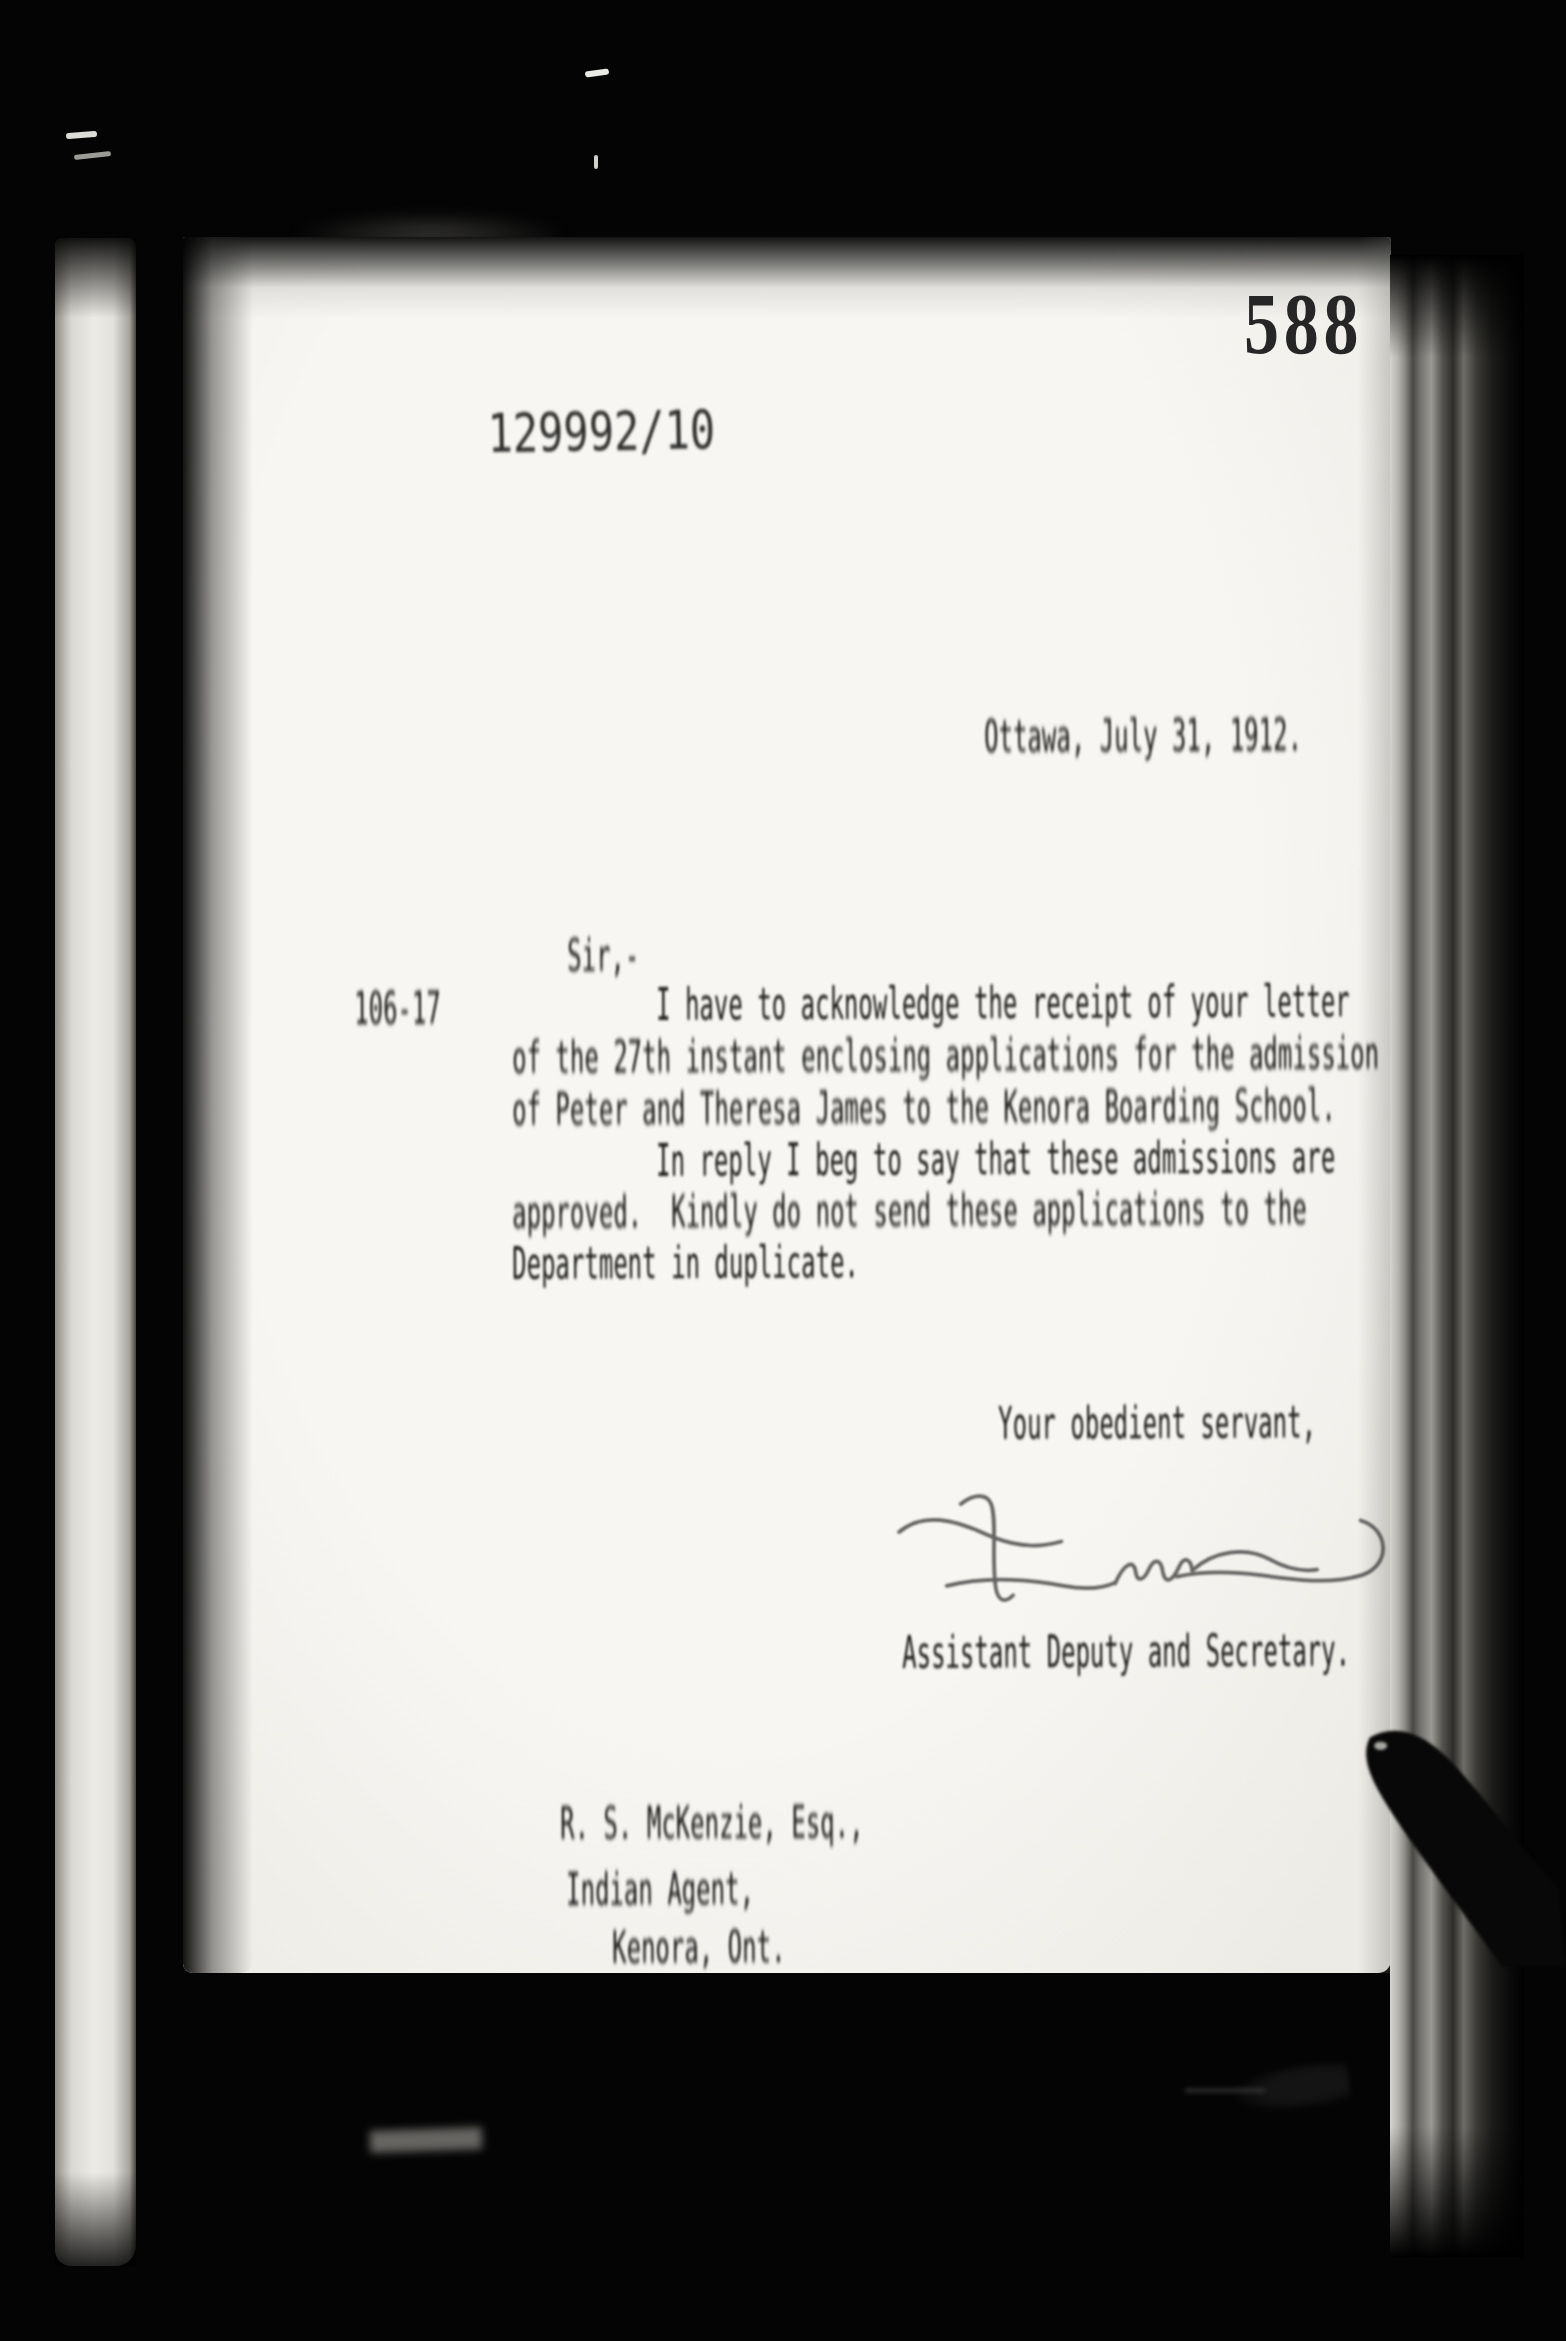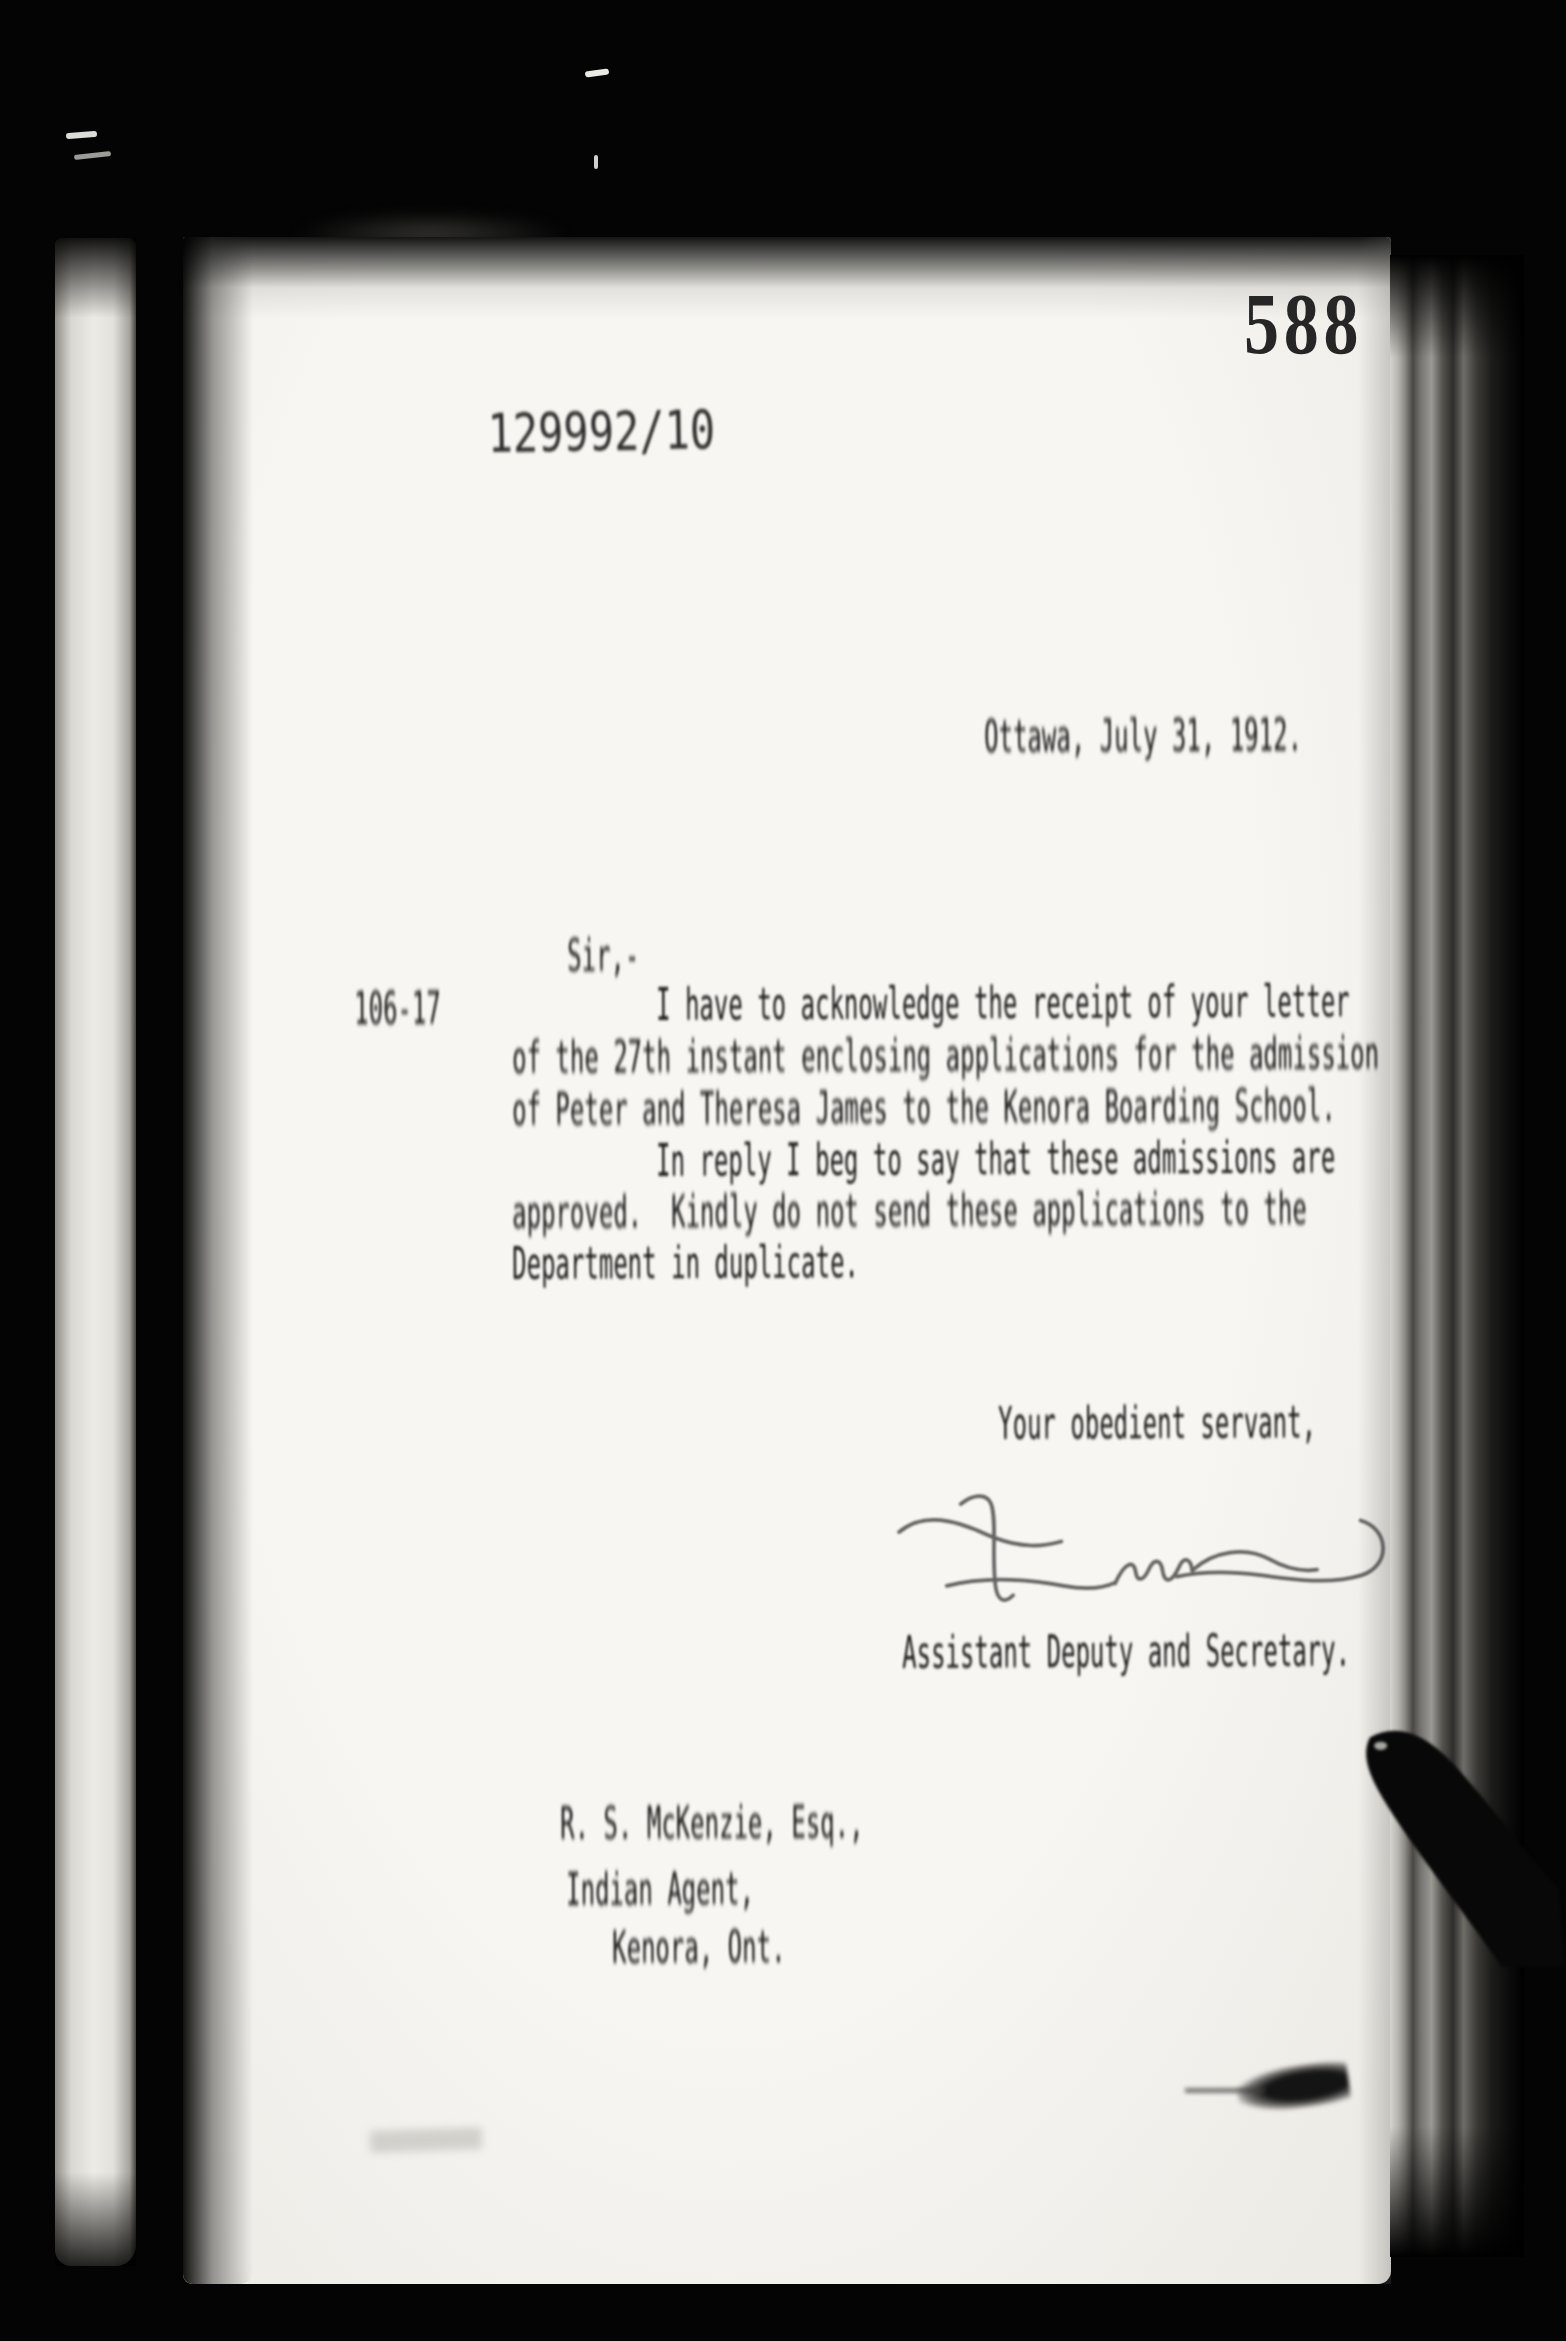--- a/index.html
+++ b/index.html
@@ -7,21 +7,21 @@
          font-family:"DejaVu Sans Mono",monospace;}
   
   .strip{position:absolute;left:55px;top:238px;width:81px;height:2028px;
          background:linear-gradient(to right,#8f8d87 0%,#d9d7d1 20%,#edebe5 48%,#e3e1db 72%,#a5a39d 92%,#454441 100%);
          border-radius:5.6px 7.5px 20.6px 16px;}
   .strip .fade-top{position:absolute;left:0;top:0;right:0;height:80px;
          background:linear-gradient(to bottom,rgba(0,0,0,.92),transparent);}
   .strip .fade-bot{position:absolute;left:0;bottom:0;right:0;height:94px;
          background:linear-gradient(to top,rgba(0,0,0,.85),transparent);}
   
-  .page{position:absolute;left:183px;top:237px;width:1208px;height:2047px;
+  .page{position:absolute;left:183px;top:237px;width:1208px;height:1736px;
         background:radial-gradient(ellipse at 45% 38%,#f7f6f2 55%,#edebe6 92%);
         border-radius:2.8px 4.7px 13px 9.4px;text-align:center;}
   .page .sh-top{position:absolute;left:0;top:0;right:0;height:82px;border-radius:inherit;
         background:linear-gradient(to bottom,rgba(8,8,8,.95),rgba(55,55,53,.55) 38%,rgba(150,148,144,.22) 62%,transparent 100%);}
   .page .sh-left{position:absolute;left:0;top:0;bottom:0;width:70px;border-radius:inherit;
         background:linear-gradient(to right,rgba(0,0,0,.92),rgba(35,35,34,.45) 42%,transparent 100%);}
   .page .sh-right{position:absolute;right:0;top:0;bottom:0;width:33px;
         background:linear-gradient(to left,rgba(90,90,86,.28),transparent);}
   
   .tw{position:absolute;font-family:"DejaVu Sans Mono",monospace;font-size:24px;color:#181818;

